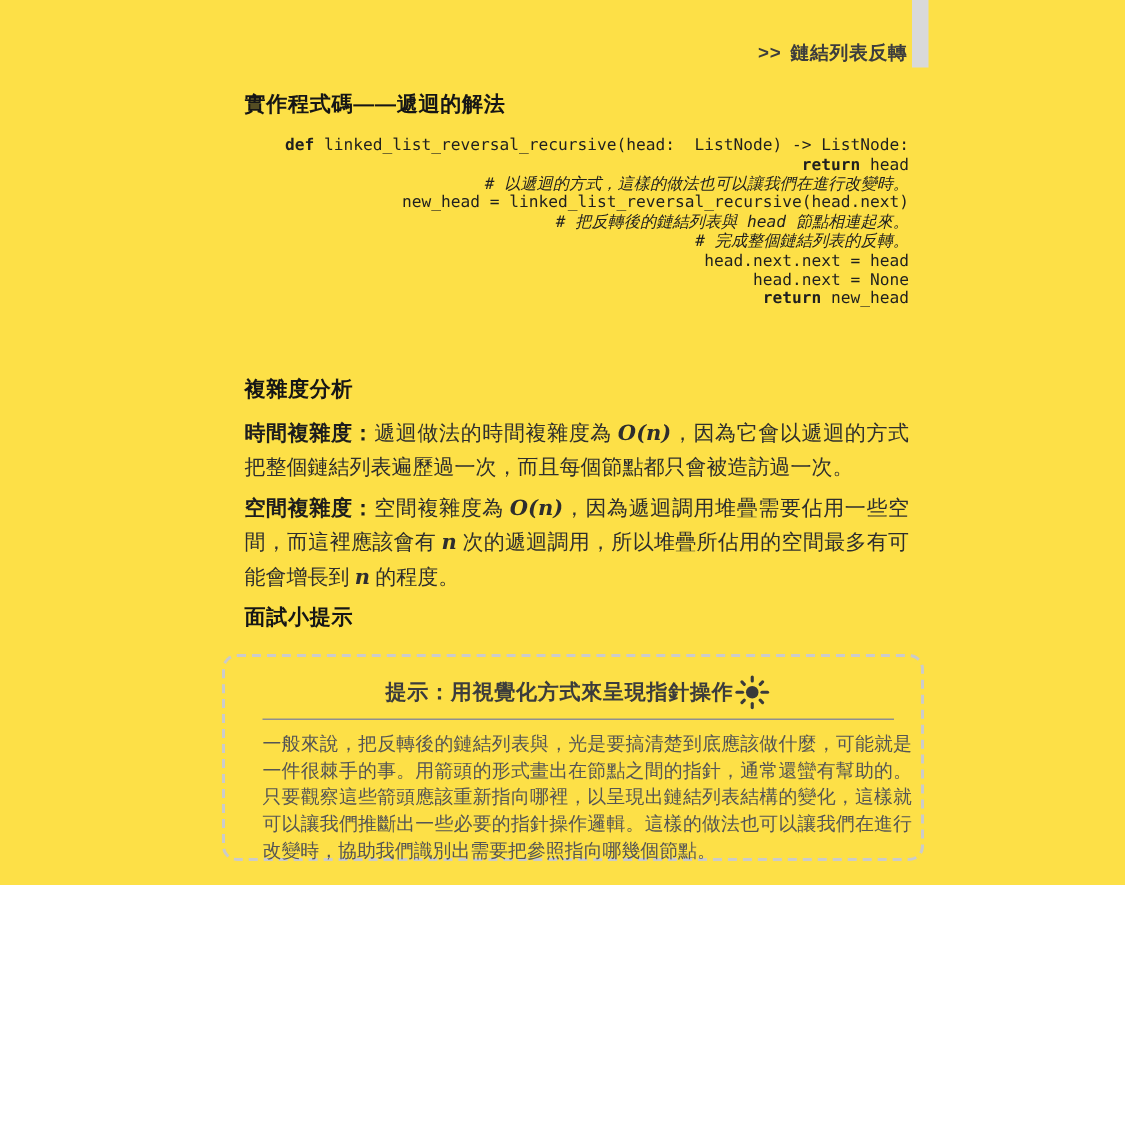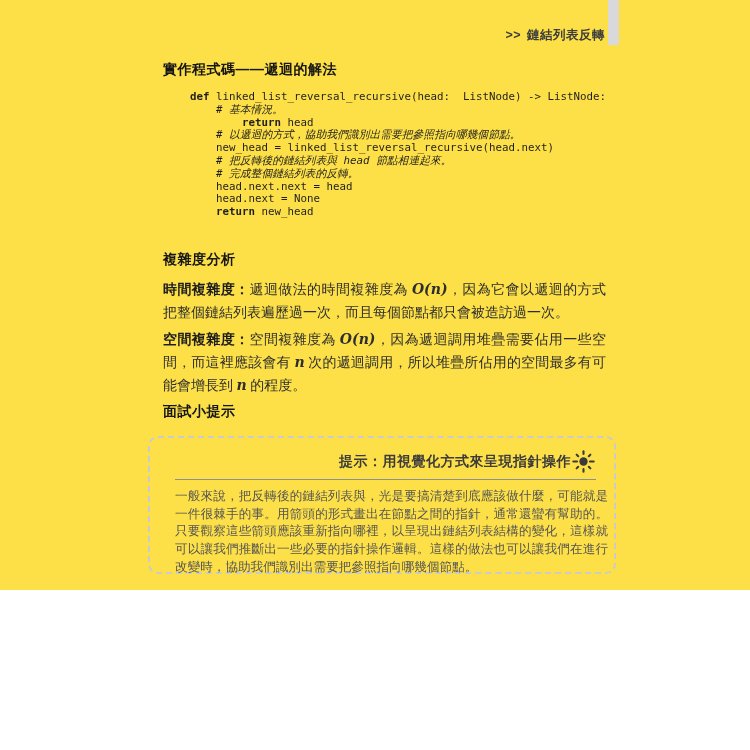--- a/index.html
+++ b/index.html
@@ -23,42 +23,42 @@
   }
   .h-impl { top:61px; }
   .h-complex { top:251px; }
   .h-tip { top:403px; }
   
   .code {
     position:absolute; left:190px; top:91px;
     font-family:"DejaVu Sans Mono", monospace;
     font-size:10.8px; line-height:12.8px; color:#1f1f1f;
   }
-  .code-line { white-space:pre; }
+  .code-line { white-space:pre;text-align:right; }
   .code-line .kw { font-weight:bold; }
   .code-line .cm { font-style:italic; }
   
   .para {
     position:absolute; left:163px; width:443px;
     font-family:"Liberation Serif", serif;
     font-size:14px; line-height:23px; color:#2e2e2e; text-align:justify;
     margin:0;
   }
   .p-time  { top:278px; }
   .p-space { top:328px; }
   .para .lead { font-weight:bold; color:#1d1d1d; }
   .para .math { font-style:italic; font-family:"DejaVu Serif", serif;font-weight:bold; }
   
   .tipbox {
     position:absolute; left:148px; top:436px; width:468px; height:138px;
     box-sizing:border-box; border:2px dashed #cbcbcb; border-radius:10px;
     padding:11px 10px 0 25px;
   }
   .tip-title-row {
-    display:flex; justify-content:flex-end; align-items:center;
+    display:flex; justify-content:center; align-items:center;
     padding-right:8px;
   }
   .tip-title { font-size:14px; font-weight:bold; color:#3c3c3c; letter-spacing:0.5px; }
   .tip-divider { margin-top:5px; height:1px; background:#8f8f8f; width:421px; }
   .tip-body {
     margin:8px 0 0 0; width:433px; font-size:12.6px; line-height:17.7px;
     color:#555555; text-align:justify;
   }
   
   .pagenum {
@@ -74,23 +74,22 @@
 
   <div class="chapter-head">
     <span class="marker">&gt;&gt;</span><span>鏈結列表反轉</span>
   </div>
   <div class="head-bar"></div>
 
   <div class="h1 h-impl">實作程式碼——遞迴的解法</div>
 
   <div class="code">
       <div class="code-line"><span class="kw">def</span><span> linked_list_reversal_recursive(head:  ListNode) -&gt; ListNode:</span></div>
-      <div class="code-line"><span>    </span><span class="cm"># 基本情況。</span></div>
       <div class="code-line"><span>        </span><span class="kw">return</span><span> head</span></div>
-      <div class="code-line"><span>    </span><span class="cm"># 以遞迴的方式，協助我們識別出需要把參照指向哪幾個節點。</span></div>
+      <div class="code-line"><span>    </span><span class="cm"># 以遞迴的方式，這樣的做法也可以讓我們在進行改變時。</span></div>
       <div class="code-line"><span>    new_head = linked_list_reversal_recursive(head.next)</span></div>
       <div class="code-line"><span>    </span><span class="cm"># 把反轉後的鏈結列表與 head 節點相連起來。</span></div>
       <div class="code-line"><span>    </span><span class="cm"># 完成整個鏈結列表的反轉。</span></div>
       <div class="code-line"><span>    head.next.next = head</span></div>
       <div class="code-line"><span>    head.next = None</span></div>
       <div class="code-line"><span>    </span><span class="kw">return</span><span> new_head</span></div>
     </div>
 
   <div class="h1 h-complex">複雜度分析</div>
 

